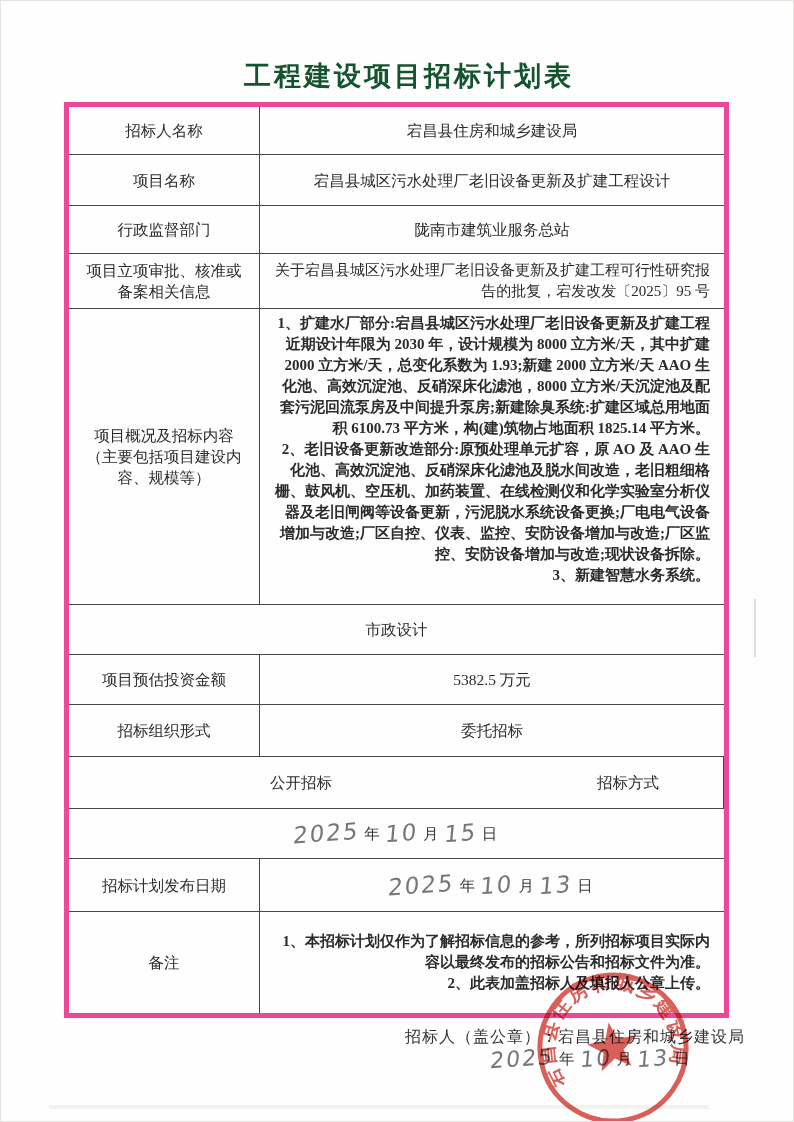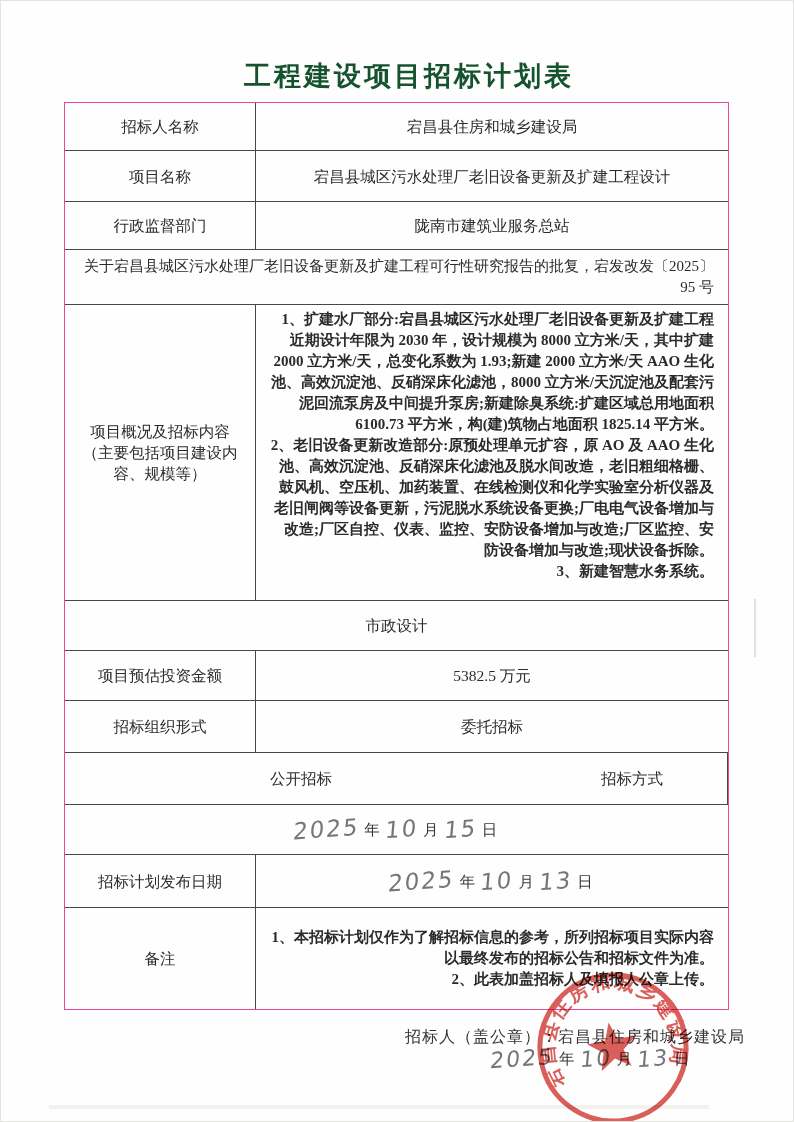--- a/index.html
+++ b/index.html
@@ -21,21 +21,21 @@
   .scan-mark-right{position:absolute;top:598px;left:753px;width:2px;height:58px;background:#d9d9d3;opacity:.8;}
 
   .title{
     position:absolute;top:57px;left:12px;width:100%;
     text-align:center;font-size:27px;font-weight:700;letter-spacing:3px;
     color:#14532d;
   }
 
   .doc-table{
     position:absolute;left:63px;top:101px;width:665px;
-    border:1px solid #ec4899;
+    border:5px solid #ec4899;
     box-sizing:border-box;
     background:transparent;
   }
   .trow{display:flex;box-sizing:border-box;border-top:1px solid #474743;}
   .trow:first-child{border-top:none;}
   .cell{box-sizing:border-box;font-size:15.5px;line-height:21px;}
   .cell-l{
     width:191px;flex:0 0 191px;
     border-right:1px solid #474743;
     display:flex;align-items:center;justify-content:center;
@@ -105,20 +105,21 @@
       <div class="cell cell-l">项目名称</div>
       <div class="cell cell-r">宕昌县城区污水处理厂老旧设备更新及扩建工程设计</div>
     </div>
 
     <div class="trow r3">
       <div class="cell cell-l">行政监督部门</div>
       <div class="cell cell-r">陇南市建筑业服务总站</div>
     </div>
 
     <div class="trow r4">
+      <div class="cell cell-l">项目立项审批、核准或备案相关信息</div>
       <div class="cell cell-r left longtext">关于宕昌县城区污水处理厂老旧设备更新及扩建工程可行性研究报告的批复，宕发改发〔2025〕95 号</div>
     </div>
 
     <div class="trow r5">
       <div class="cell cell-l">项目概况及招标内容（主要包括项目建设内容、规模等）</div>
       <div class="cell cell-r left top pre longtext">1、扩建水厂部分:宕昌县城区污水处理厂老旧设备更新及扩建工程近期设计年限为 2030 年，设计规模为 8000 立方米/天，其中扩建 2000 立方米/天，总变化系数为 1.93;新建 2000 立方米/天 AAO 生化池、高效沉淀池、反硝深床化滤池，8000 立方米/天沉淀池及配套污泥回流泵房及中间提升泵房;新建除臭系统:扩建区域总用地面积 6100.73 平方米，构(建)筑物占地面积 1825.14 平方米。
 2、老旧设备更新改造部分:原预处理单元扩容，原 AO 及 AAO 生化池、高效沉淀池、反硝深床化滤池及脱水间改造，老旧粗细格栅、鼓风机、空压机、加药装置、在线检测仪和化学实验室分析仪器及老旧闸阀等设备更新，污泥脱水系统设备更换;厂电电气设备增加与改造;厂区自控、仪表、监控、安防设备增加与改造;厂区监控、安防设备增加与改造;现状设备拆除。
 3、新建智慧水务系统。</div>
     </div>
 

